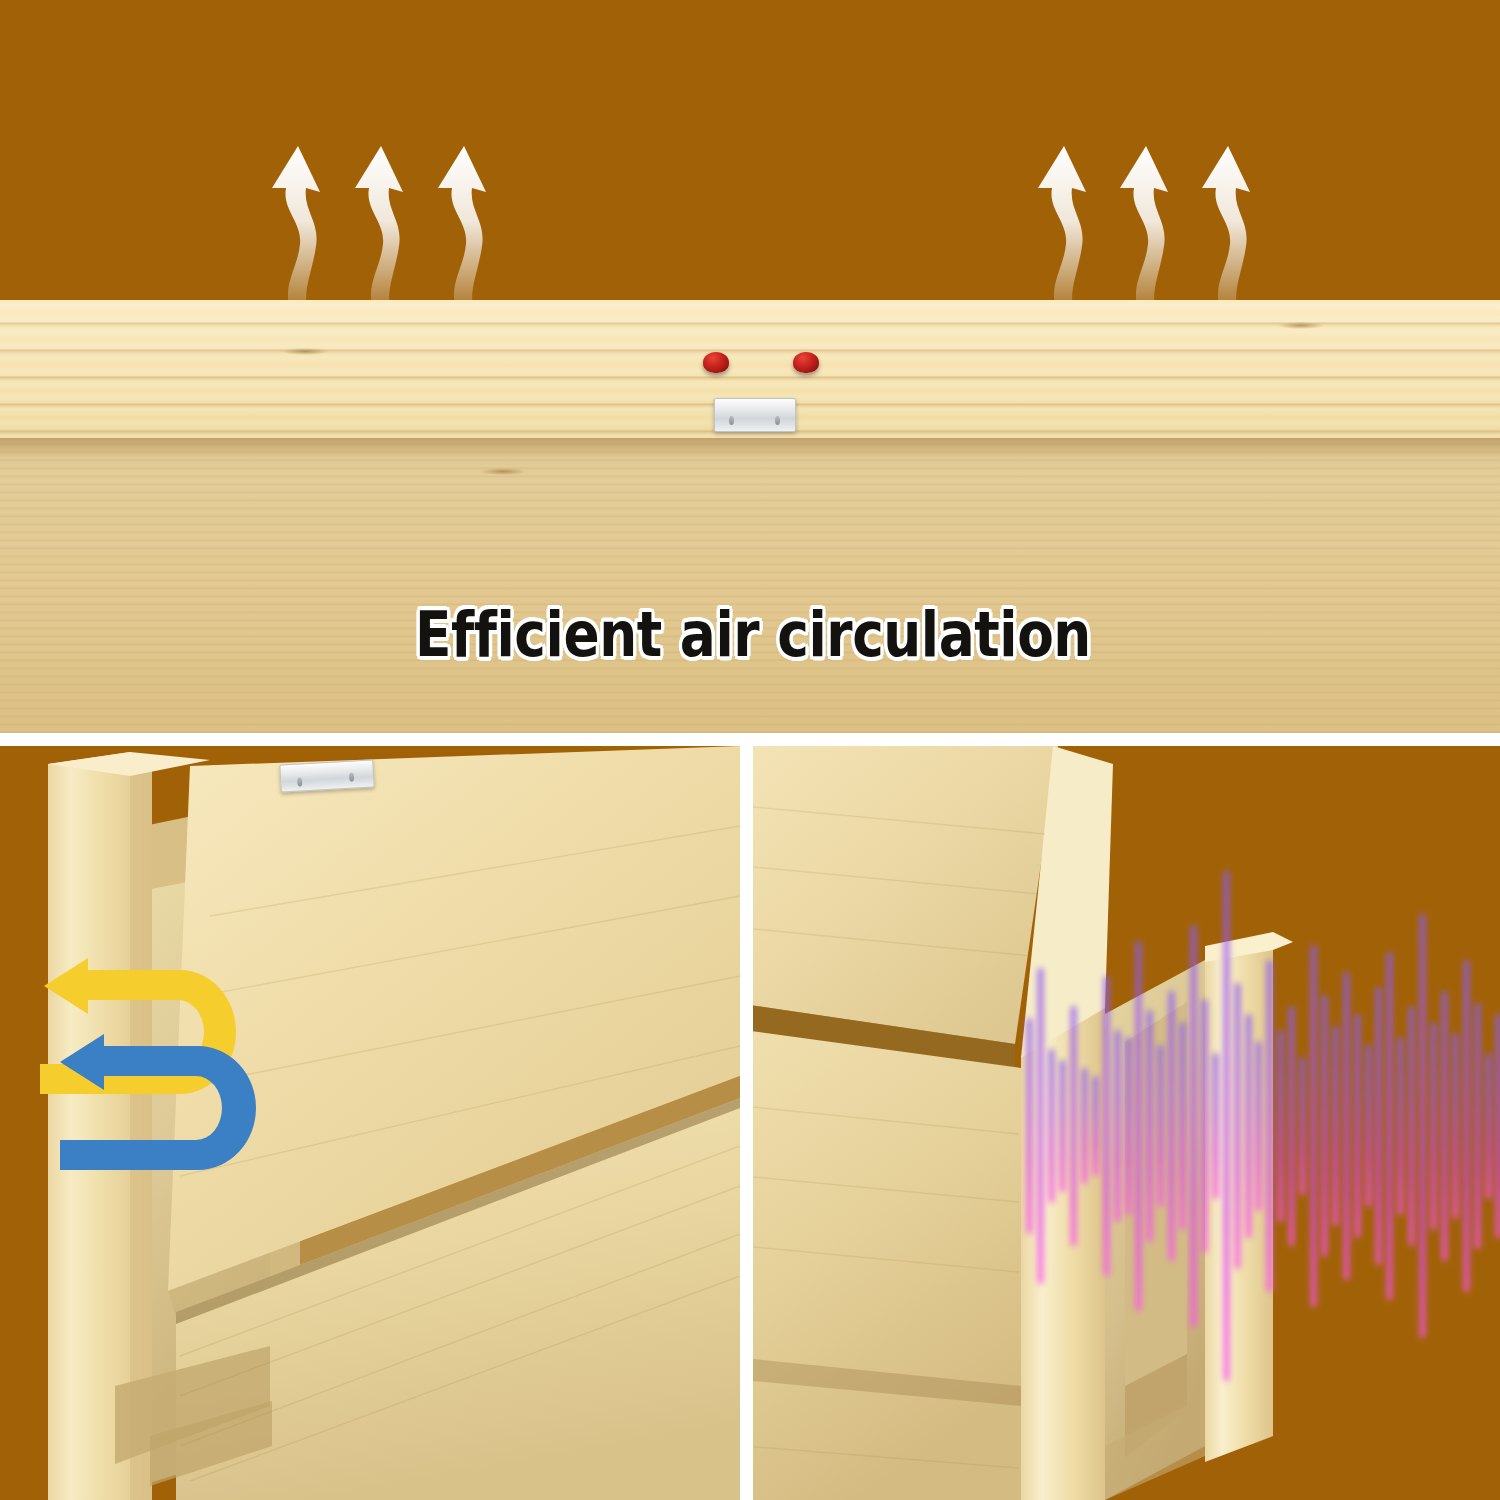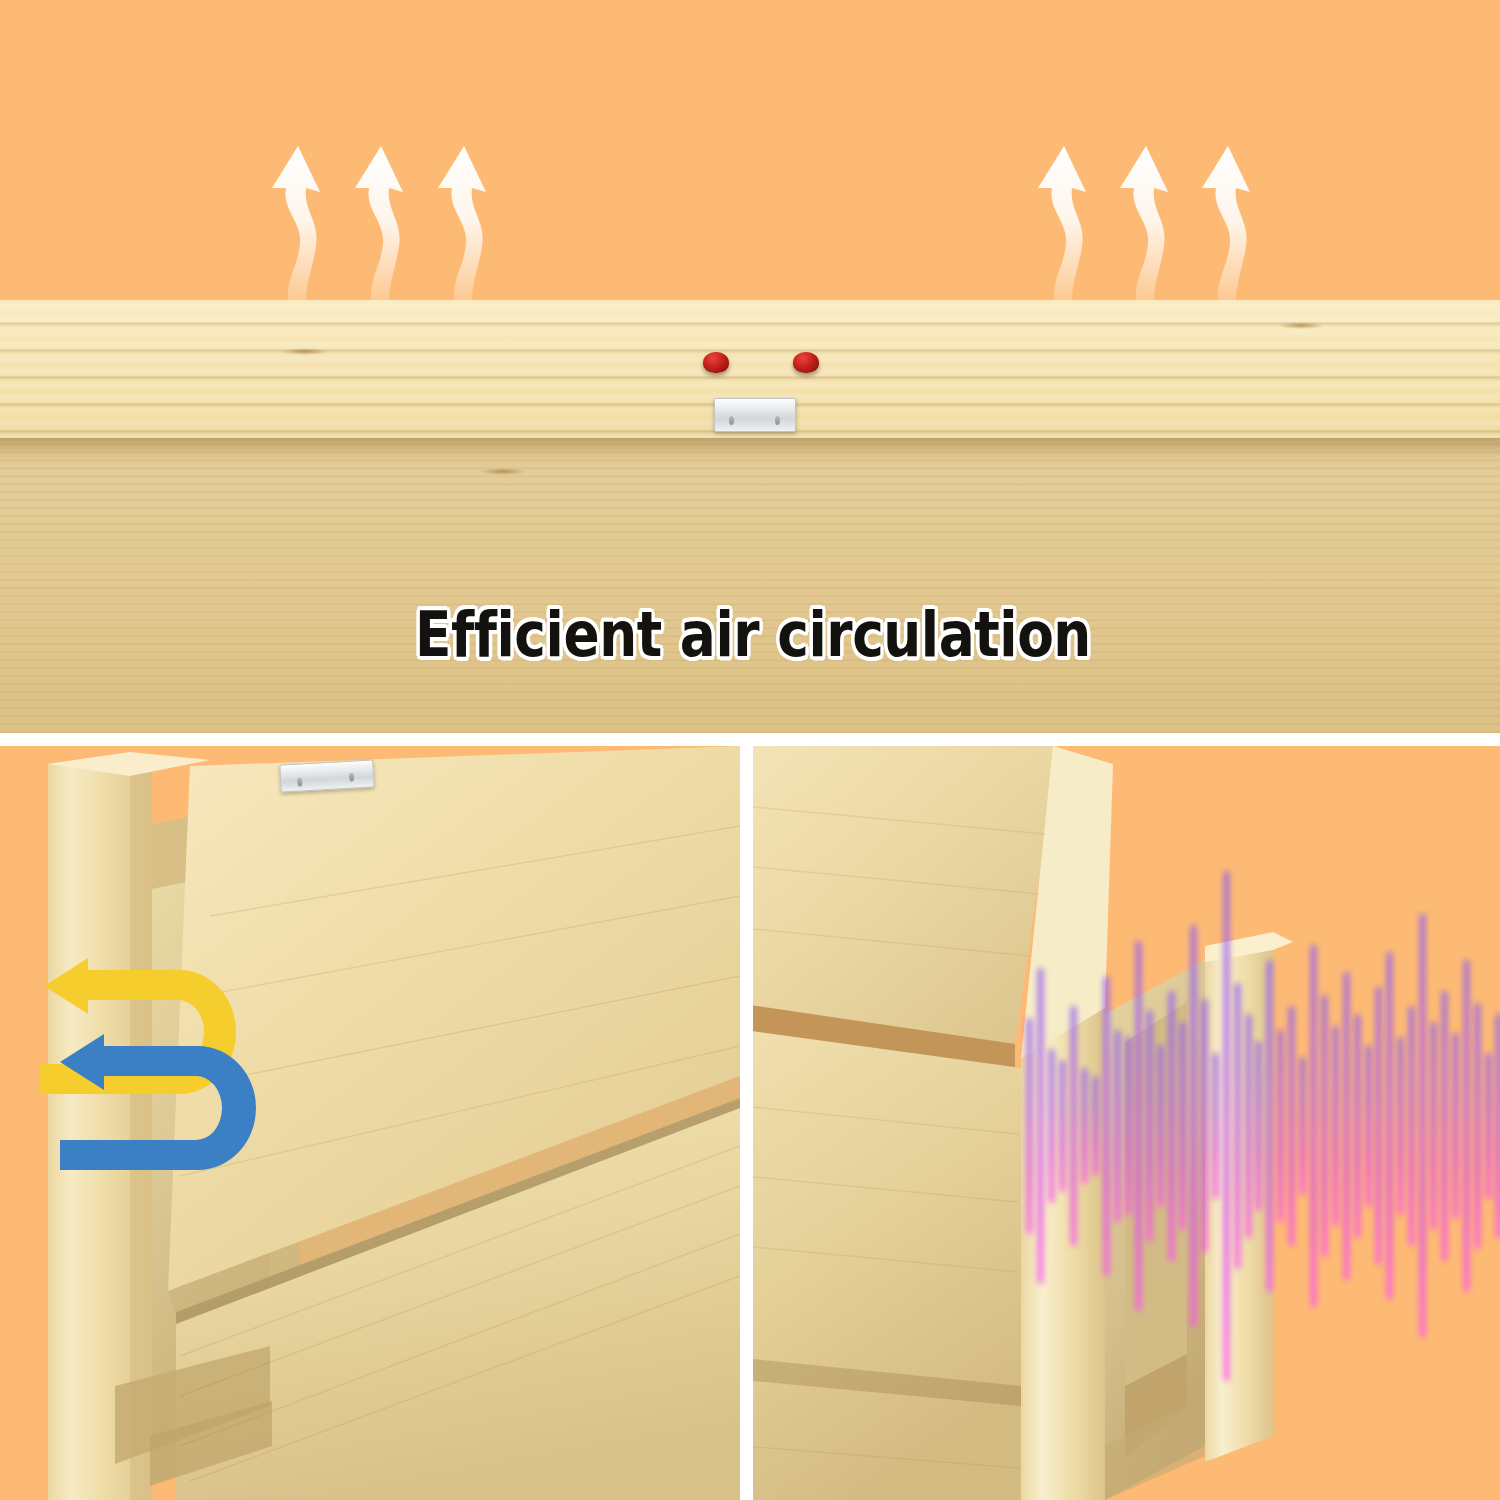--- a/index.html
+++ b/index.html
@@ -14,21 +14,21 @@
   .board {
     position: relative;
     width: 1500px; height: 1500px;
     background: #ffffff;
   }
 
   
   .panel {
     position: absolute;
     overflow: hidden;
-    background: #fdba74;
+    background: #a16207;
   }
   #panel-top   { left: 0;    top: 0;    width: 1500px; height: 733px; }
   #panel-left  { left: 0;    top: 746px; width: 740px;  height: 754px; }
   #panel-right { left: 753px; top: 746px; width: 747px; height: 754px; }
 
   
   .wood-slab {
     position: absolute;
     background:
       repeating-linear-gradient(to bottom,

